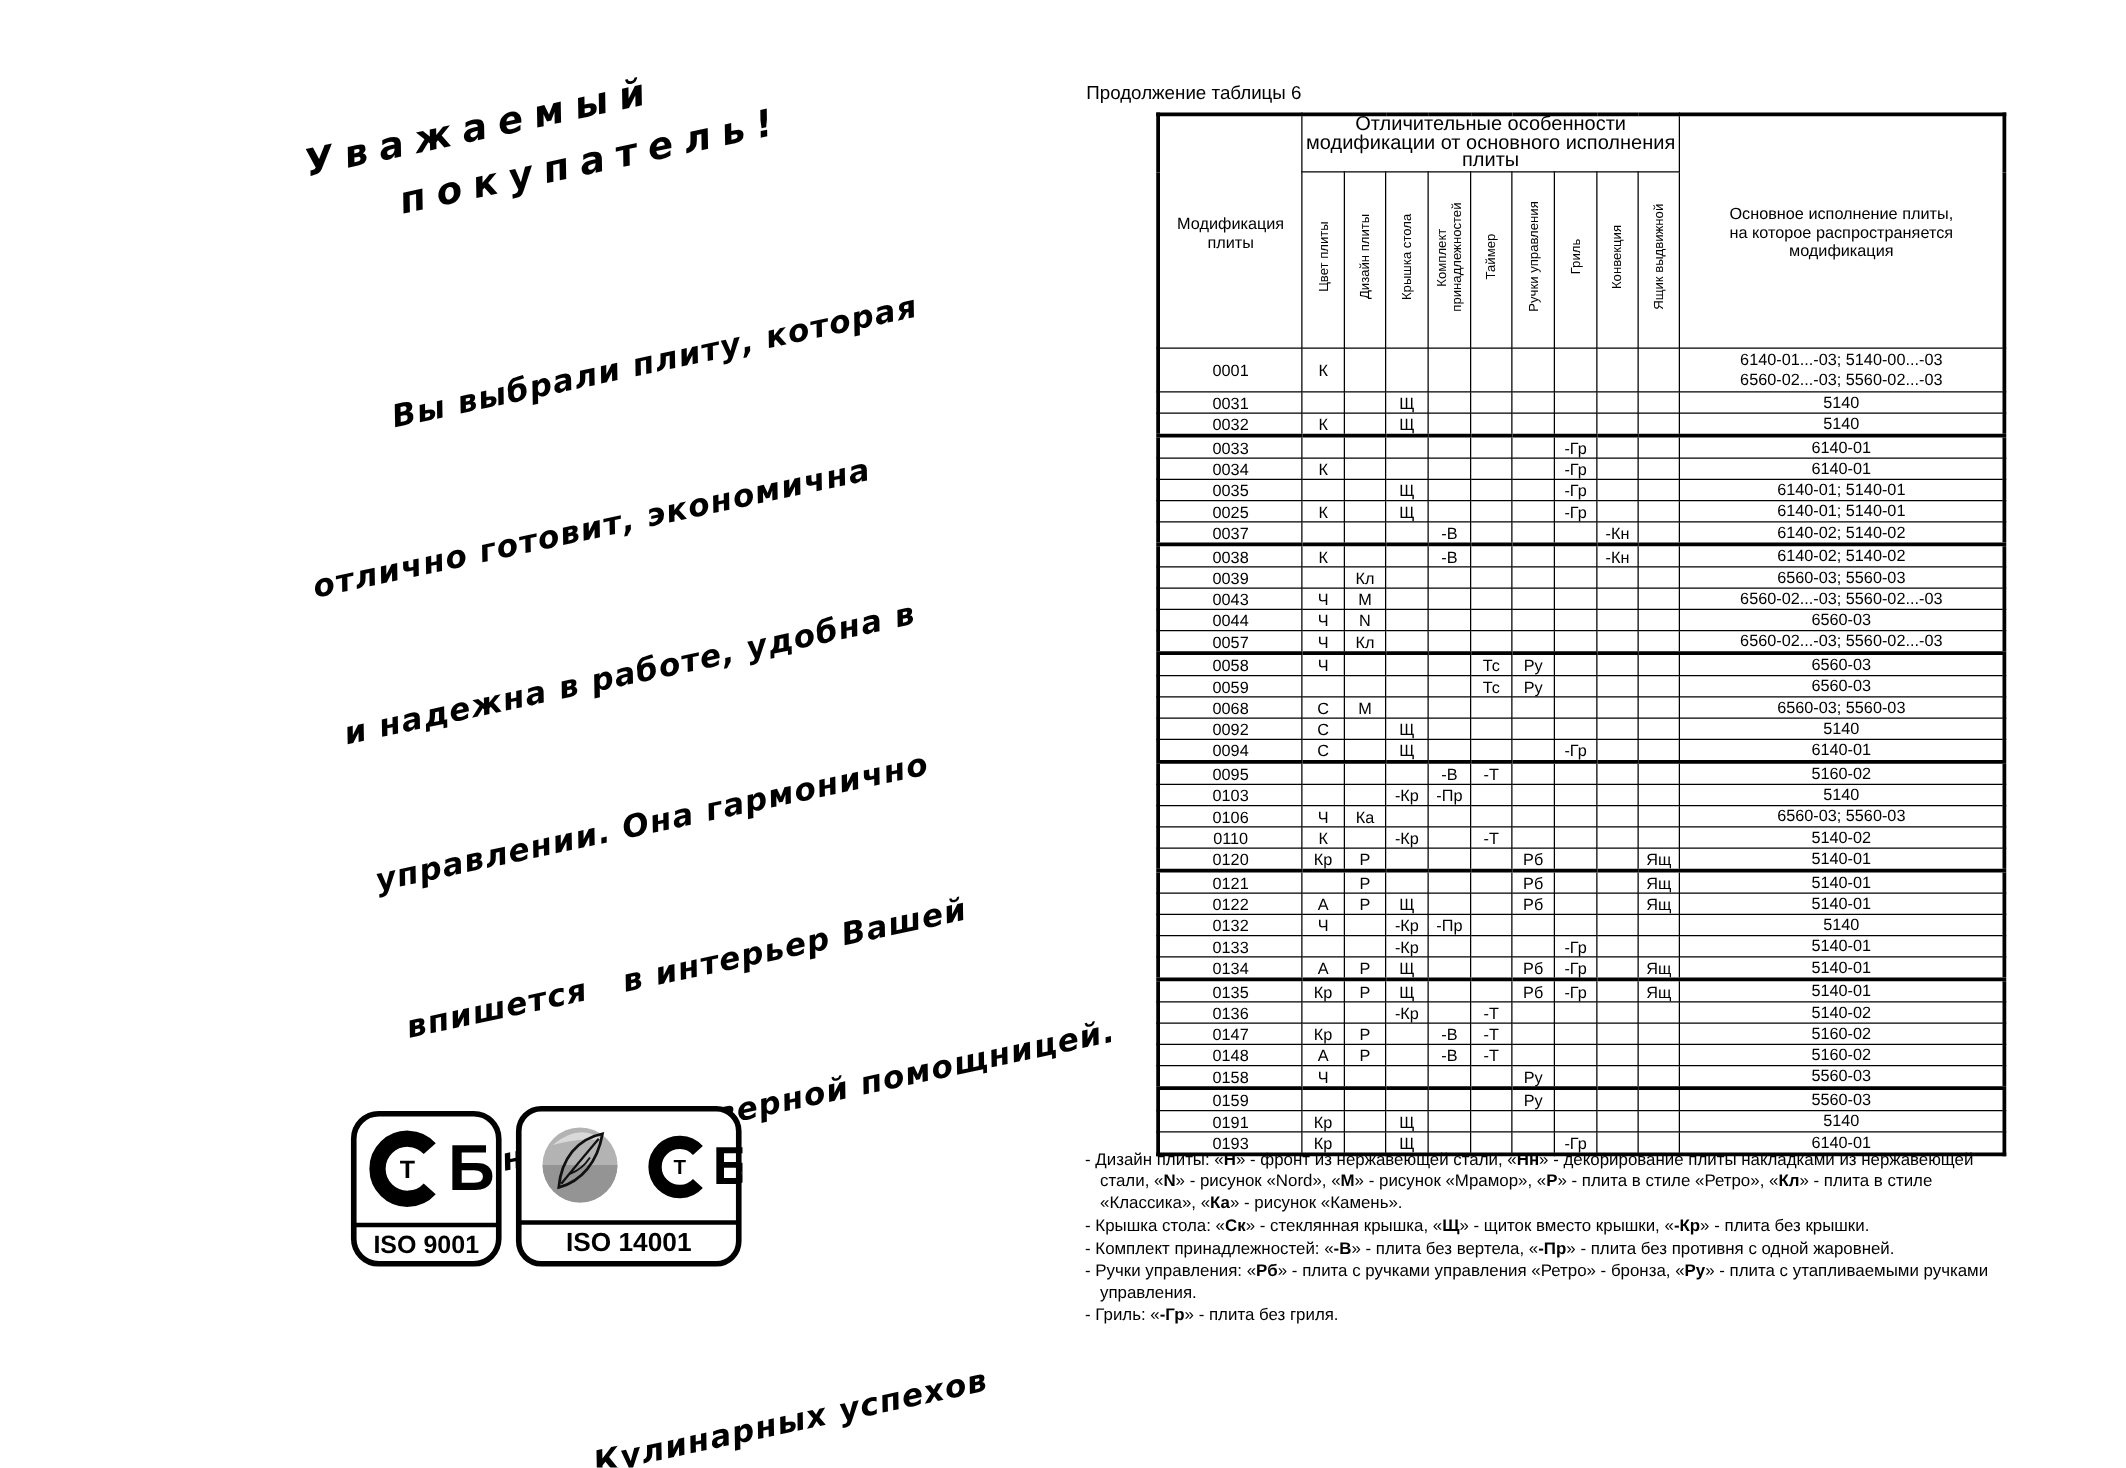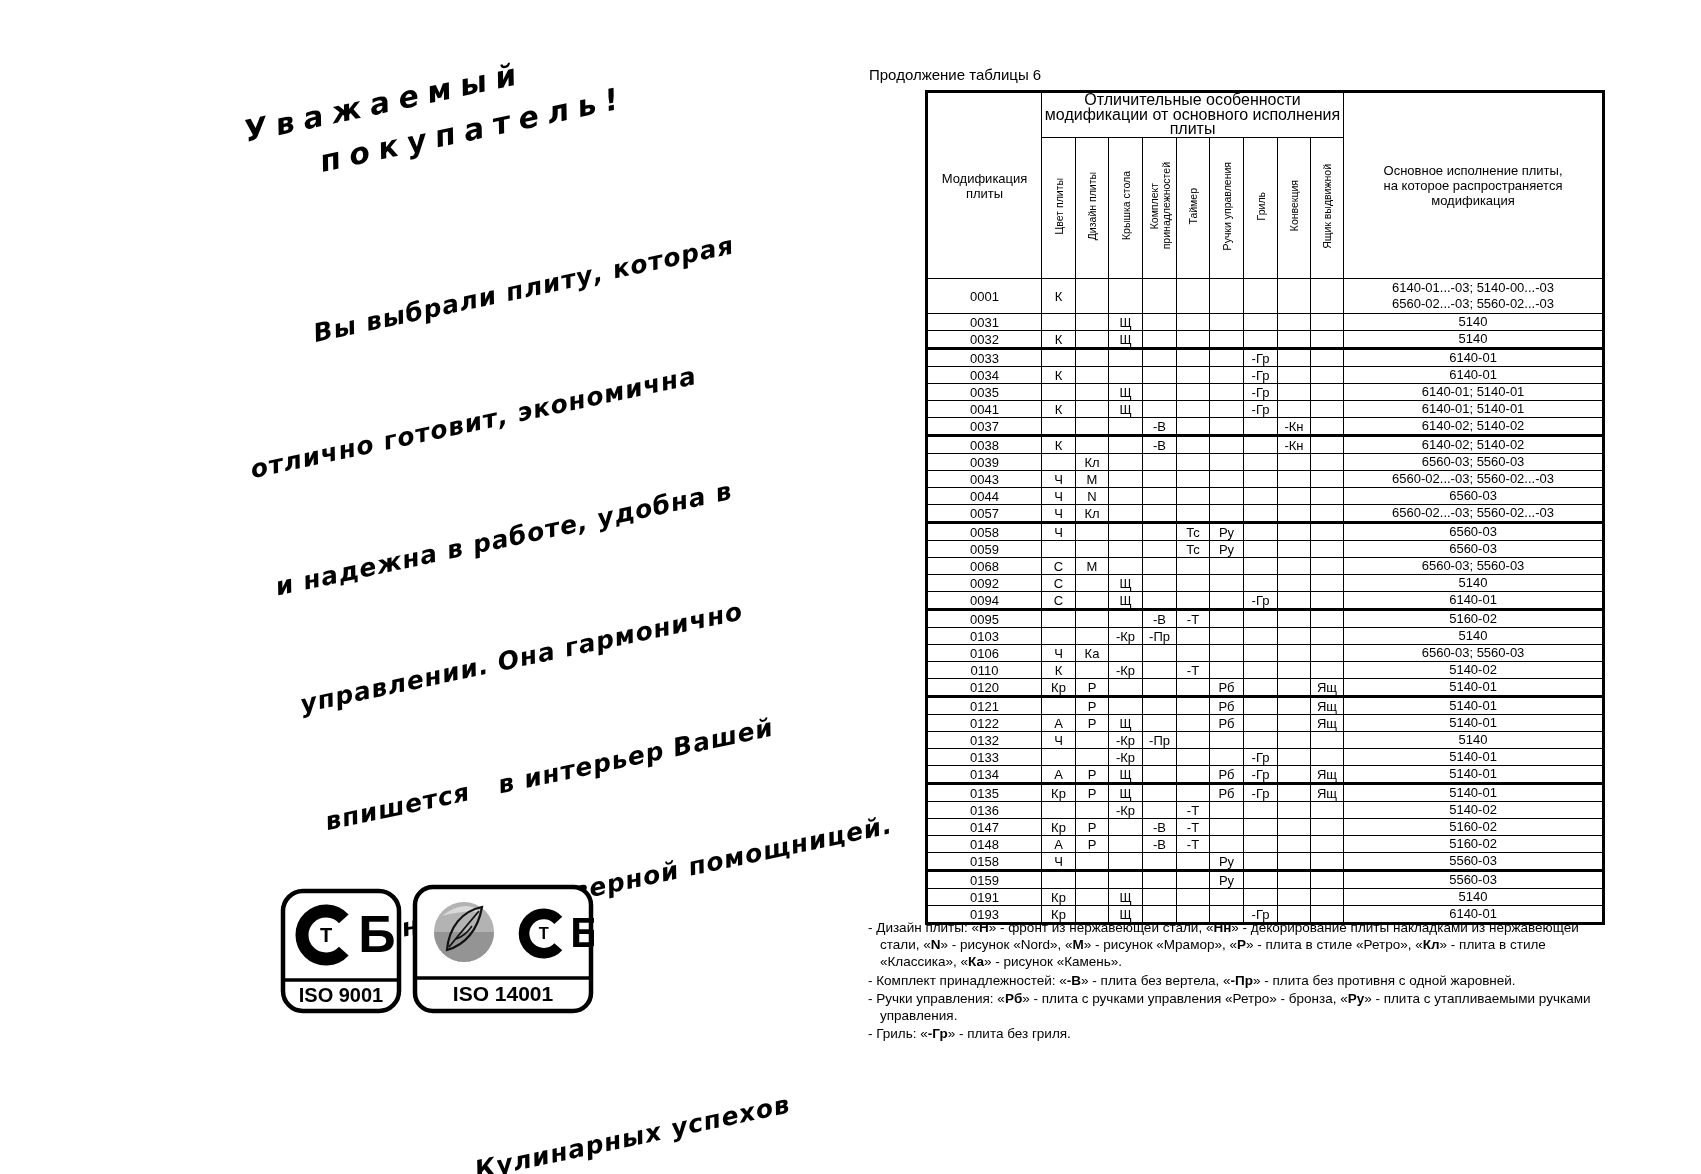--- a/index.html
+++ b/index.html
@@ -211,21 +211,21 @@
         <td class="feat">Щ</td>
         <td class="feat"></td>
         <td class="feat"></td>
         <td class="feat"></td>
         <td class="feat">-Гр</td>
         <td class="feat"></td>
         <td class="feat"></td>
         <td class="base">6140-01; 5140-01</td>
       </tr>
       <tr>
-        <td class="modnum">0041</td>
+        <td class="modnum">0025</td>
         <td class="feat">К</td>
         <td class="feat"></td>
         <td class="feat">Щ</td>
         <td class="feat"></td>
         <td class="feat"></td>
         <td class="feat"></td>
         <td class="feat">-Гр</td>
         <td class="feat"></td>
         <td class="feat"></td>
         <td class="base">6140-01; 5140-01</td>
@@ -605,16 +605,17 @@
         <td class="feat">-Гр</td>
         <td class="feat"></td>
         <td class="feat"></td>
         <td class="base">6140-01</td>
       </tr>
     </tbody>
 </table>
 
 <div class="footnotes">
     <p><span>- Дизайн плиты: «</span><b>Н</b><span>» - фронт из нержавеющей стали, «</span><b>Нн</b><span>» - декорирование плиты накладками из нержавеющей стали, «</span><b>N</b><span>» - рисунок «Nord», «</span><b>М</b><span>» - рисунок «Мрамор», «</span><b>Р</b><span>» - плита в стиле «Ретро», «</span><b>Кл</b><span>» - плита в стиле «Классика», «</span><b>Ка</b><span>» - рисунок «Камень».</span></p>
+    <p><span>- Крышка стола: «</span><b>Ск</b><span>» - стеклянная крышка, «</span><b>Щ</b><span>» - щиток вместо крышки, «</span><b>-Кр</b><span>» - плита без крышки.</span></p>
     <p><span>- Комплект принадлежностей: «</span><b>-В</b><span>» - плита без вертела, «</span><b>-Пр</b><span>» - плита без противня с одной жаровней.</span></p>
     <p><span>- Ручки управления: «</span><b>Рб</b><span>» - плита с ручками управления «Ретро» - бронза, «</span><b>Ру</b><span>» - плита с утапливаемыми ручками управления.</span></p>
     <p><span>- Гриль: «</span><b>-Гр</b><span>» - плита без гриля.</span></p>
   </div>
 
 </body></html>

